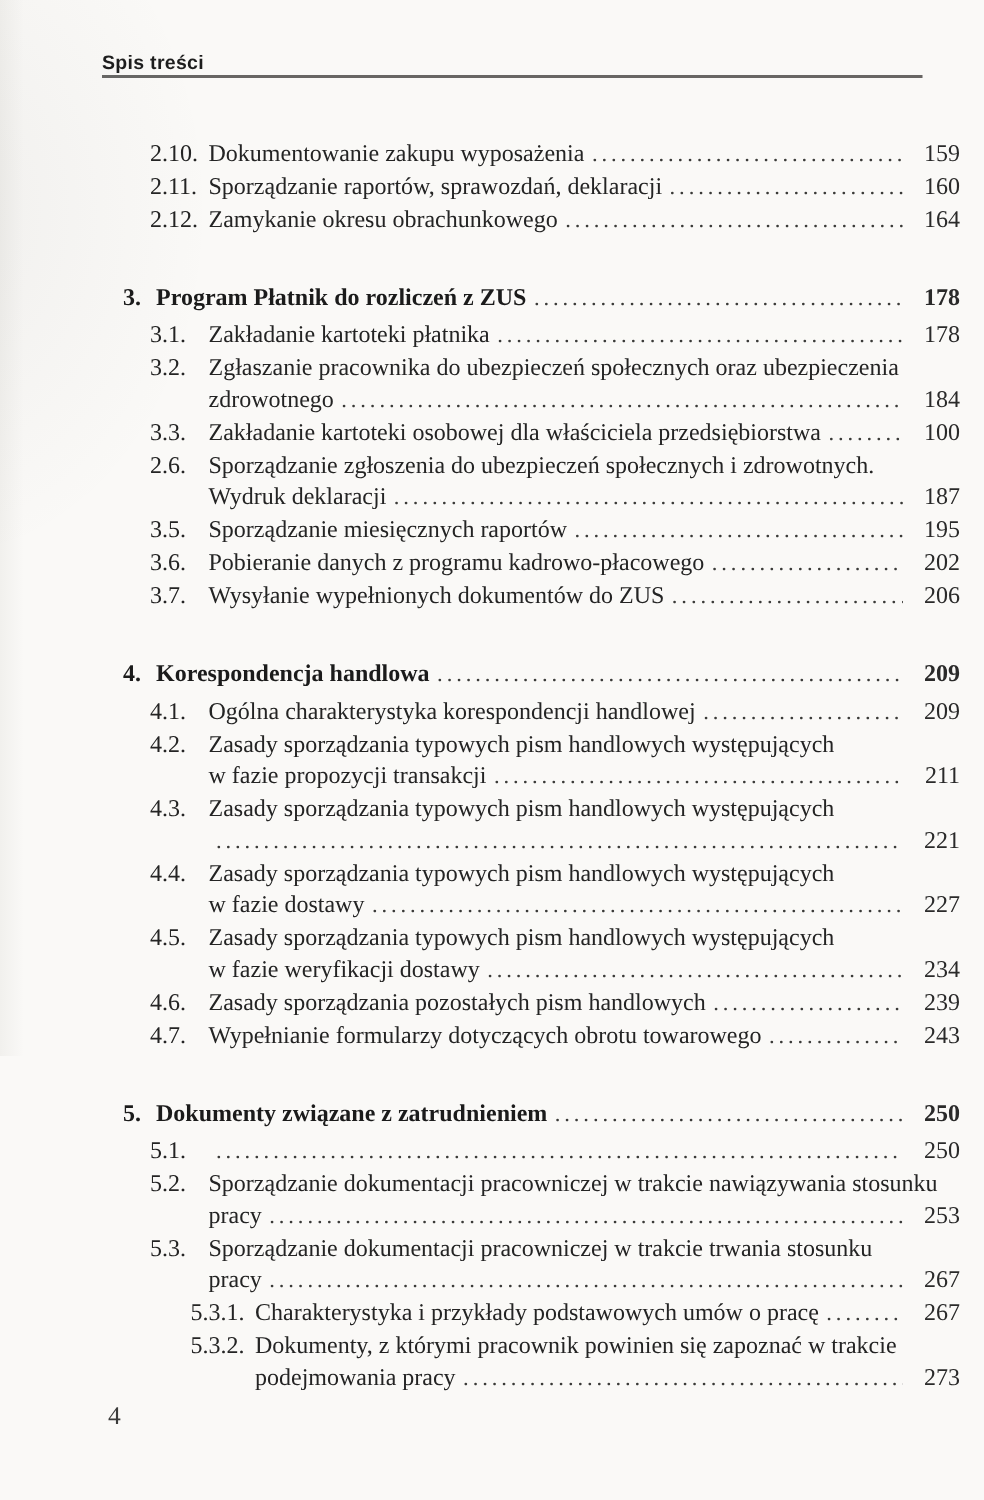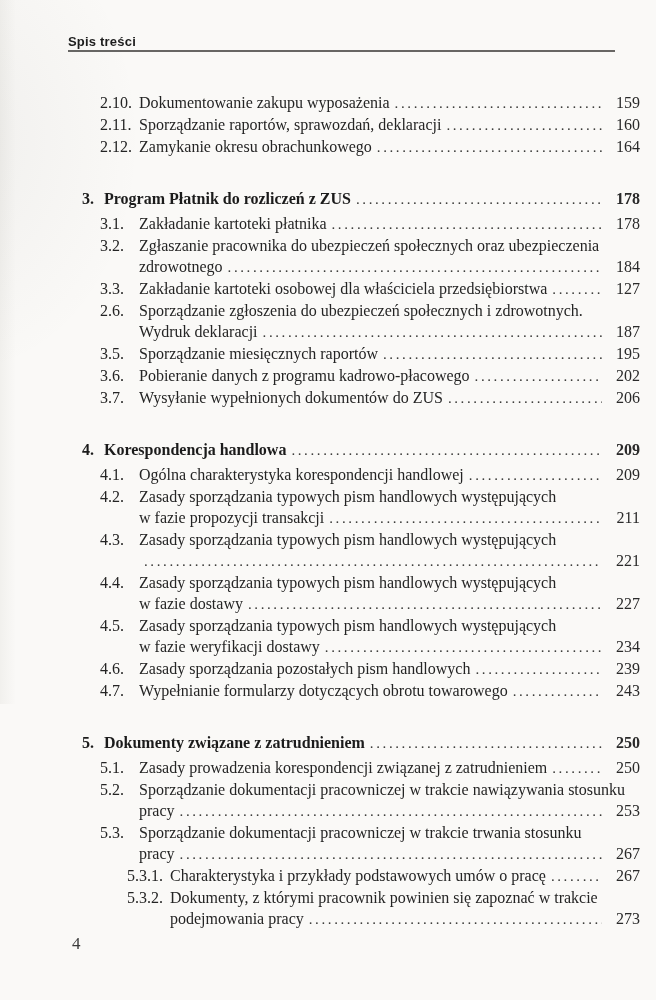--- a/index.html
+++ b/index.html
@@ -142,21 +142,21 @@
       <div class="row c2">
 
       <span class="txt">zdrowotnego</span>
       <span class="dots">........................................................................................................................................................................................................</span>
       <span class="pg">184</span>
     </div>
       <div class="row l2">
       <span class="num">3.3.</span>
       <span class="txt">Zakładanie kartoteki osobowej dla właściciela przedsiębiorstwa</span>
       <span class="dots">........................................................................................................................................................................................................</span>
-      <span class="pg">127</span>
+      <span class="pg">100</span>
     </div>
       <div class="row l2">
       <span class="num">2.6.</span>
       <span class="txt">Sporządzanie zgłoszenia do ubezpieczeń społecznych i zdrowotnych.</span>
 
     </div>
       <div class="row c2">
 
       <span class="txt">Wydruk deklaracji</span>
       <span class="dots">........................................................................................................................................................................................................</span>
@@ -248,21 +248,20 @@
       <span class="pg">243</span>
     </div>
       <div class="row h1">
       <span class="num">5.</span>
       <span class="txt">Dokumenty związane z zatrudnieniem</span>
       <span class="dots">........................................................................................................................................................................................................</span>
       <span class="pg">250</span>
     </div>
       <div class="row l2">
       <span class="num">5.1.</span>
-      <span class="txt">Zasady prowadzenia korespondencji związanej z zatrudnieniem</span>
       <span class="dots">........................................................................................................................................................................................................</span>
       <span class="pg">250</span>
     </div>
       <div class="row l2">
       <span class="num">5.2.</span>
       <span class="txt">Sporządzanie dokumentacji pracowniczej w trakcie nawiązywania stosunku</span>
 
     </div>
       <div class="row c2">
 

